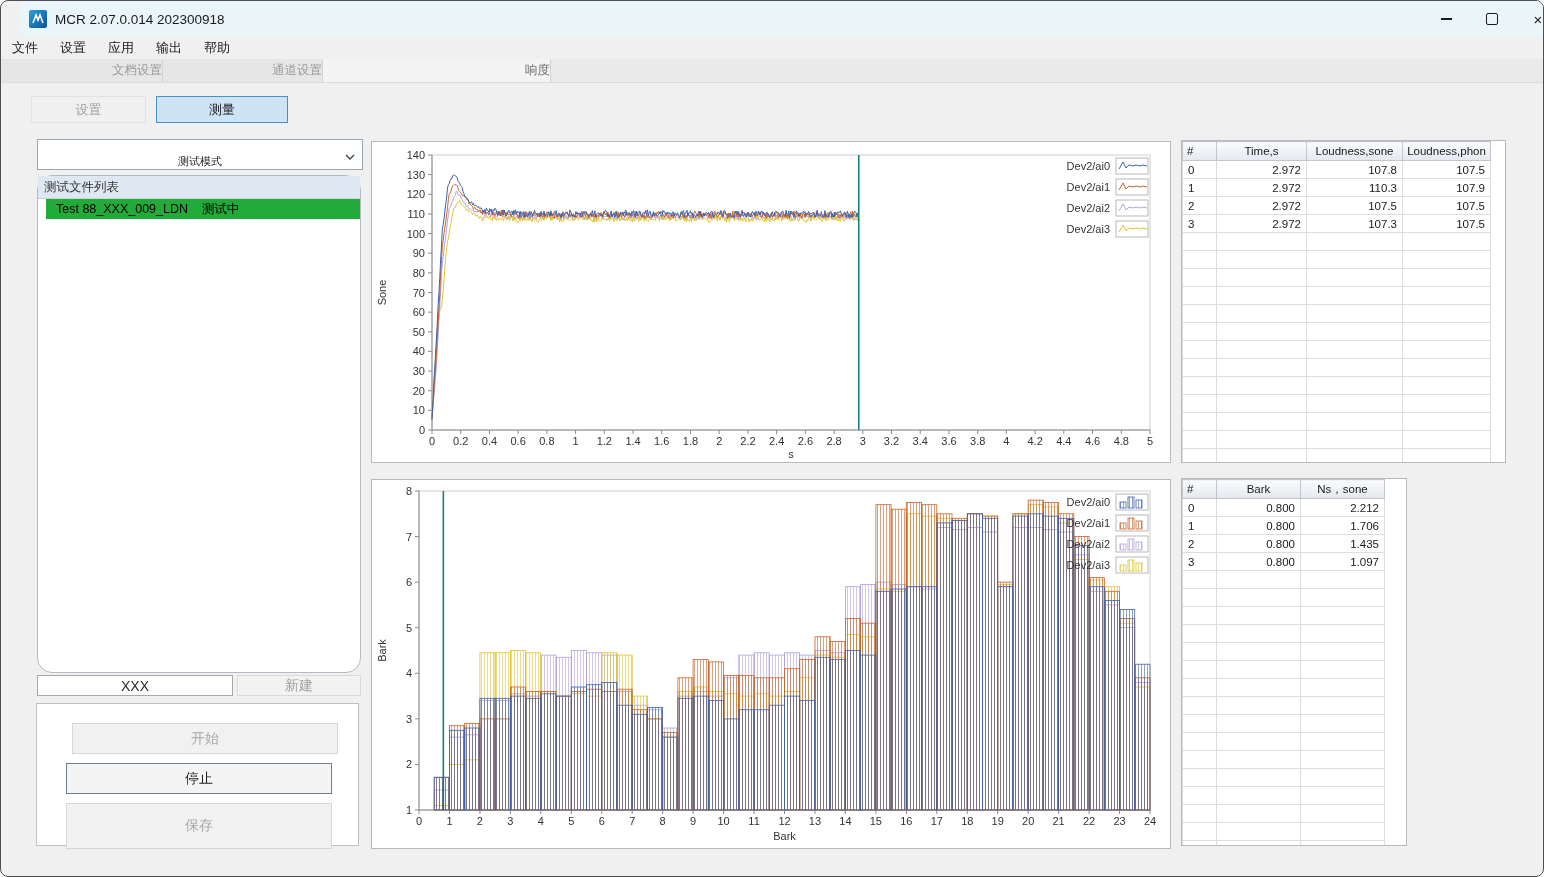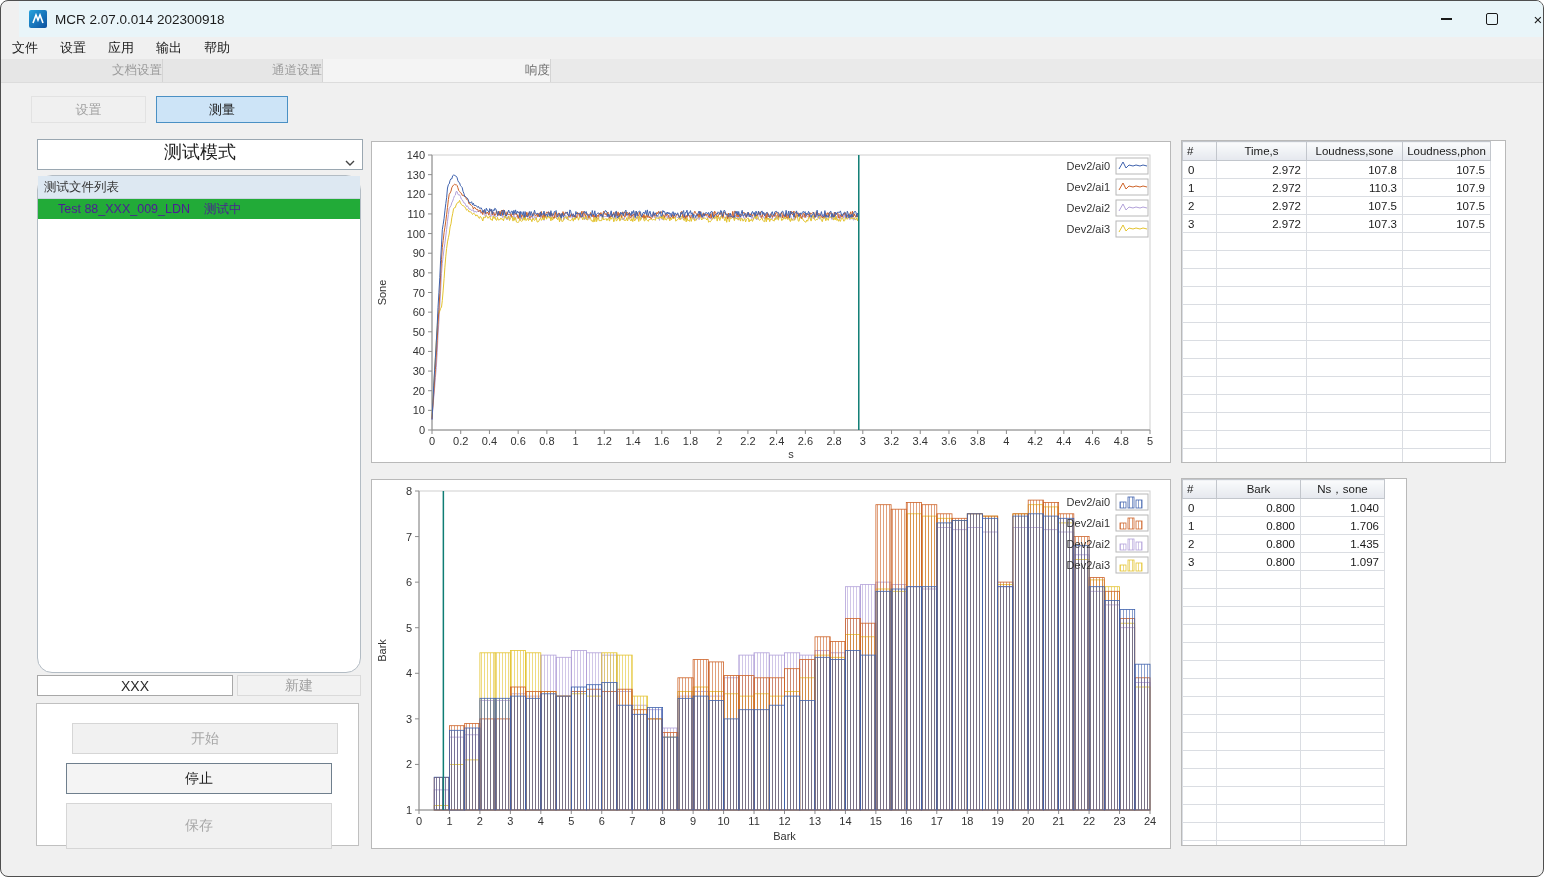--- a/index.html
+++ b/index.html
@@ -20,26 +20,26 @@
   .tab{height:23px;line-height:23px;text-align:right;font-size:12.5px;color:#9b9b9b;border-right:1px solid #d4d4d4;background:#e6e6e6;box-sizing:border-box;}
   .tab.active{background:#f4f4f4;color:#6e6e6e;}
   .tab0{width:162px;}.tab1{width:160px;}.tab2{width:228px;}
   
   .abs{position:absolute;box-sizing:border-box;}
   
   .subtab{display:flex;align-items:center;justify-content:center;font-size:13px;}
   .subtab.inactive{background:#f0f0f0;border:1px solid #e2e2e2;color:#a2a2a2;}
   .subtab.active{background:#cde4f7;border:1px solid #4a90c4;color:#1c1c1c;}
   
-  .combo{background:#ffffff;border:1px solid #9aa7b1;display:flex;align-items:flex-start;justify-content:center;font-size:18px;color:#222;position:absolute;}
+  .combo{background:#ffffff;border:1px solid #9aa7b1;display:flex;align-items:flex-end;justify-content:center;font-size:11px;color:#222;position:absolute;}
   .combo .chev{position:absolute;right:7px;top:11px;}
   
   .listbox{background:#ffffff;border:1px solid #b3bcc4;}
   .listheader{height:22px;line-height:22px;background:#dde8f2;border-bottom:1px solid #c8d4e0;padding-left:6px;font-size:12.5px;color:#333;}
-  .listitem{height:20px;line-height:20px;padding-left:20px;font-size:12.5px;color:#4c1d95;white-space:pre;overflow:hidden;}
+  .listitem{height:20px;line-height:20px;padding-left:10px;font-size:12.5px;color:#000000;white-space:pre;overflow:hidden;margin-left:8px;}
   
   .btn{display:flex;align-items:center;justify-content:center;font-size:14px;box-sizing:border-box;}
   .btn.white{background:#ffffff;border:1px solid #a8a8a8;color:#2b2b2b;}
   .btn.flat{background:#f2f2f2;border:1px solid #dadada;color:#a0a0a0;}
   .btn.disabled{background:#f1f1f1;border:1px solid #d6d6d6;color:#a8a8a8;}
   .btn.enabled{background:#f4f4f4;border:1px solid #6f7f8d;color:#222;}
   .ctrlpanel{background:#ffffff;border:1px solid #c0c0c0;}
   
   .panel{position:absolute;background:#ffffff;border:1px solid #b9b9b9;overflow:hidden;box-sizing:border-box;}
   svg text{font-family:"Liberation Sans","DejaVu Sans",sans-serif;}
@@ -702,21 +702,21 @@
             <tr>
               <th class="idx">#</th>
               <th>Bark</th>
               <th>Ns，sone</th>
             </tr>
           </thead>
           <tbody>
             <tr>
               <td class="idx">0</td>
               <td class="num">0.800</td>
-              <td class="num">1.040</td>
+              <td class="num">2.212</td>
             </tr>
             <tr>
               <td class="idx">1</td>
               <td class="num">0.800</td>
               <td class="num">1.706</td>
             </tr>
             <tr>
               <td class="idx">2</td>
               <td class="num">0.800</td>
               <td class="num">1.435</td>

